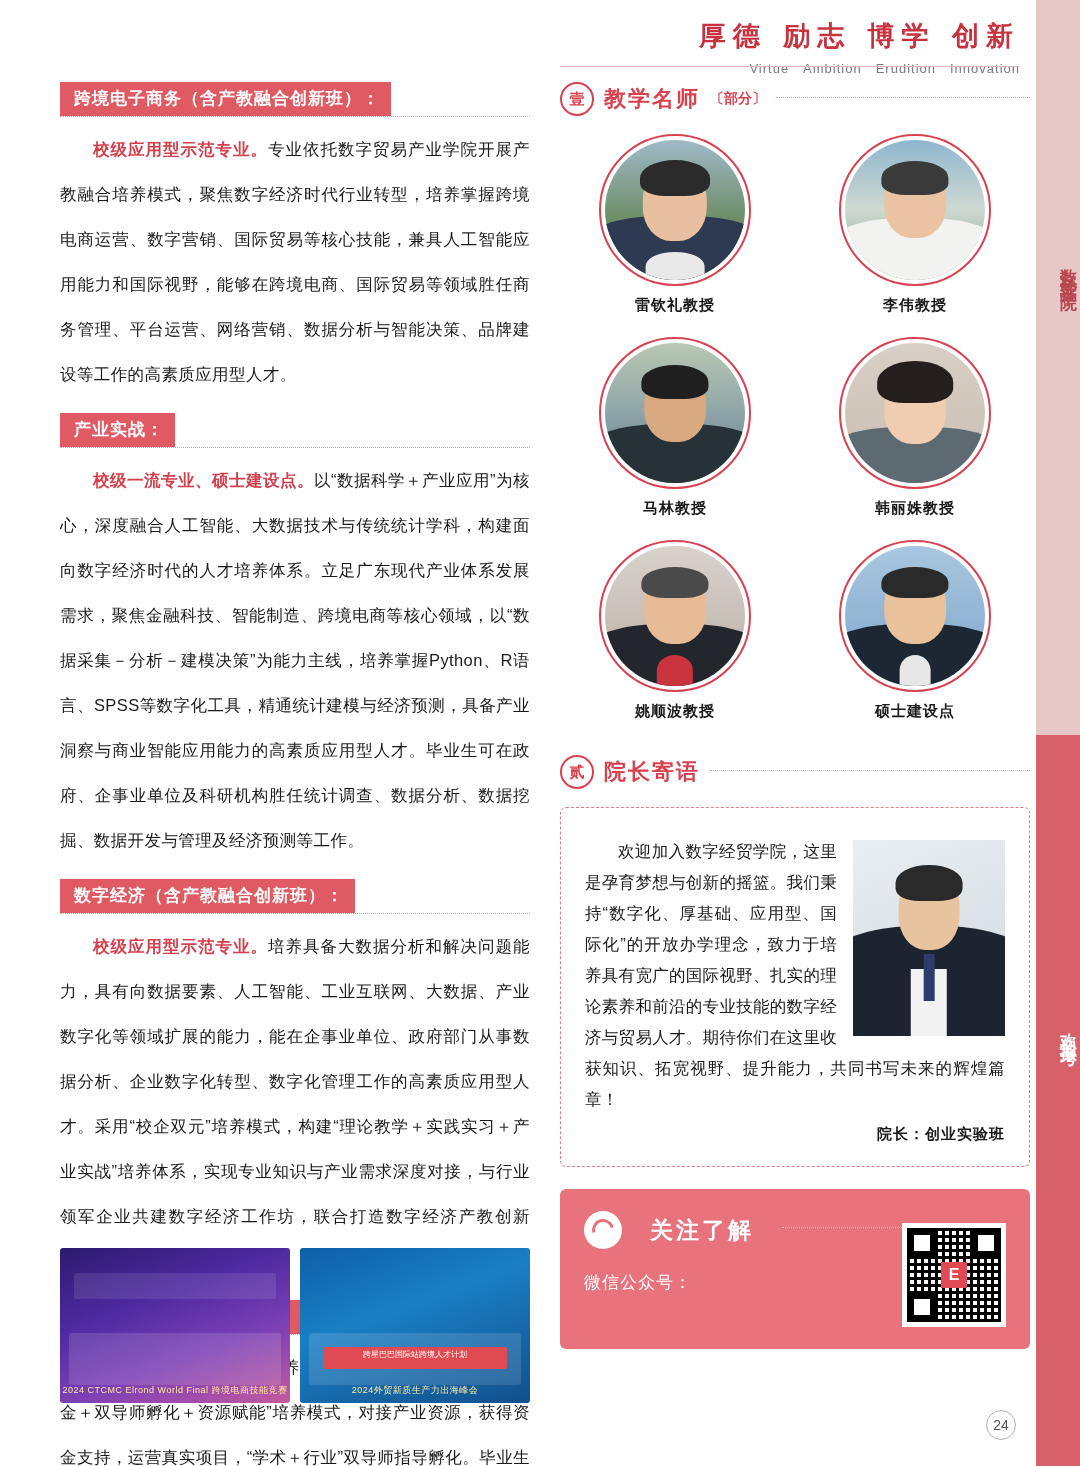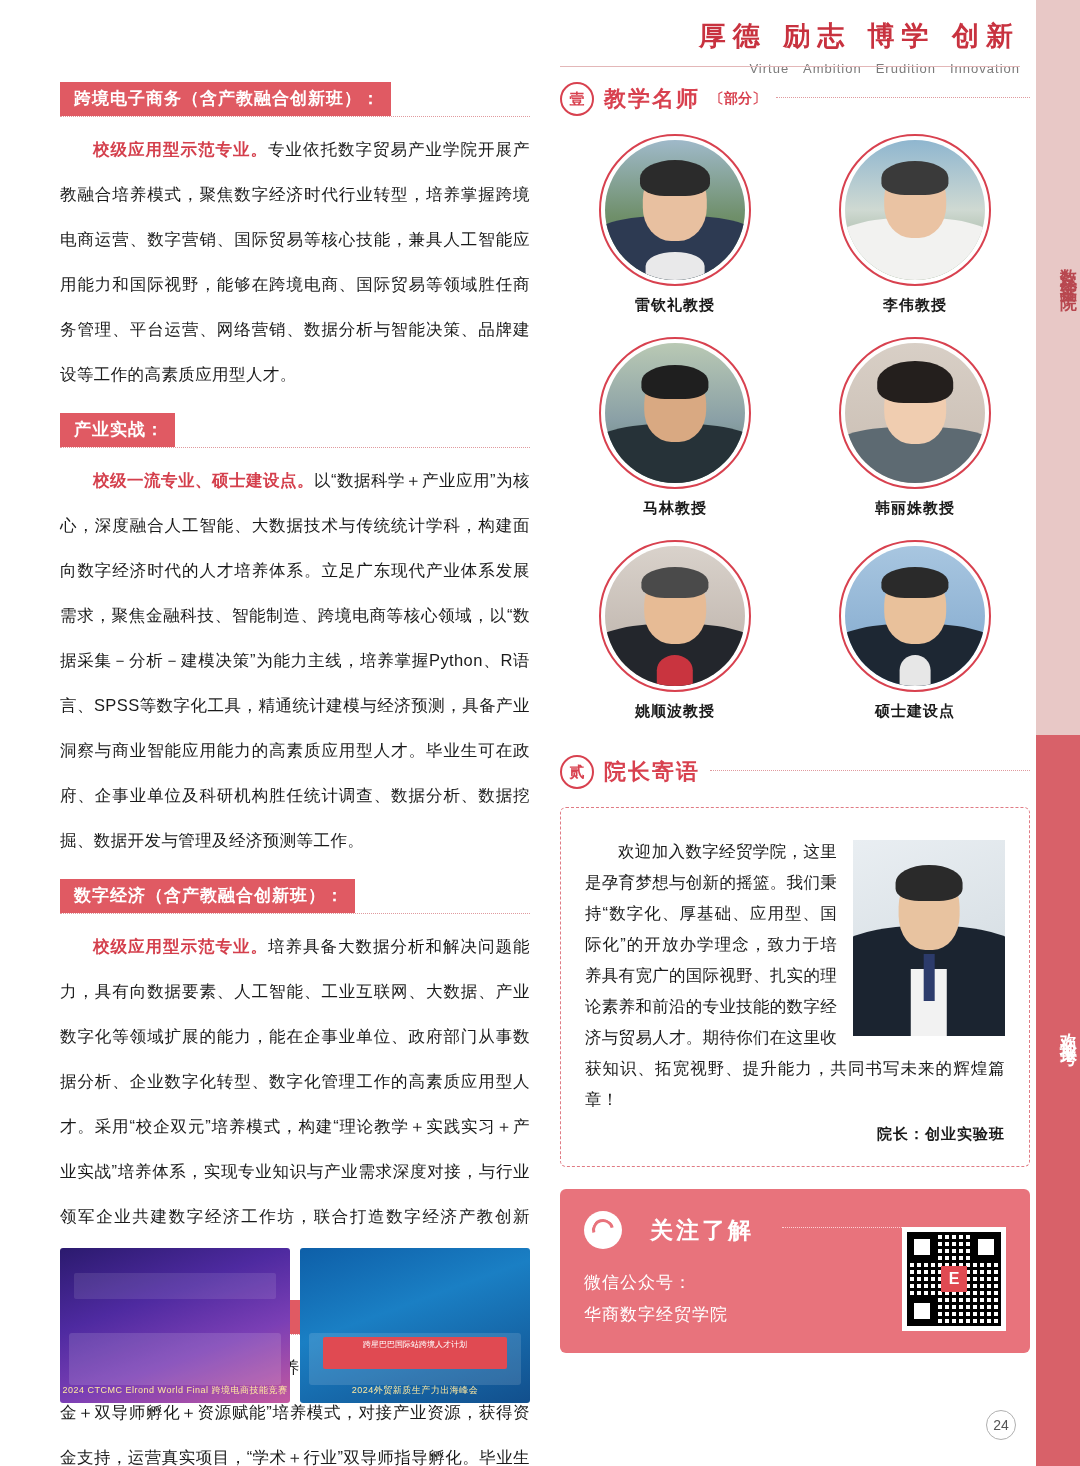--- a/index.html
+++ b/index.html
@@ -96,21 +96,21 @@
   .photo-band{
     position:absolute; left:6%; right:6%; top:16%;
     height:26px; background:rgba(255,255,255,0.10);
     border-radius:2px;
   }
   .photo-people{
     position:absolute; left:4%; right:4%; bottom:18px; height:52px;
     background:rgba(255,255,255,0.13); border-radius:3px;
   }
   .photo-ribbon{
-    position:absolute; left:10%; right:10%; bottom:34px; height:32px;
+    position:absolute; left:10%; right:10%; bottom:34px; height:22px;
     background:#e04a52; border-radius:2px;
     color:#fff; font-size:8px; text-align:center; line-height:16px;
   }
 
   
   .right-col{
     position:absolute; left:560px; top:82px; width:470px;
   }
   .block-title{
     display:flex; align-items:center; gap:10px; margin-bottom:18px;
@@ -419,21 +419,20 @@
   </div>
 
   <div class="follow">
     <div class="follow-head">
       <div class="follow-logo"></div>
       <div class="follow-title">关注了解</div>
       <div class="follow-dots"></div>
     </div>
     <div class="follow-lines">
       <div>微信公众号：</div>
-      <div>华商数字经贸学院</div>
     </div>
     <div class="qr">
       <div class="qr-inner">
         <div class="qr-eye tl"></div>
         <div class="qr-eye tr"></div>
         <div class="qr-eye bl"></div>
         <div class="qr-center">E</div>
       </div>
     </div>
   </div>

